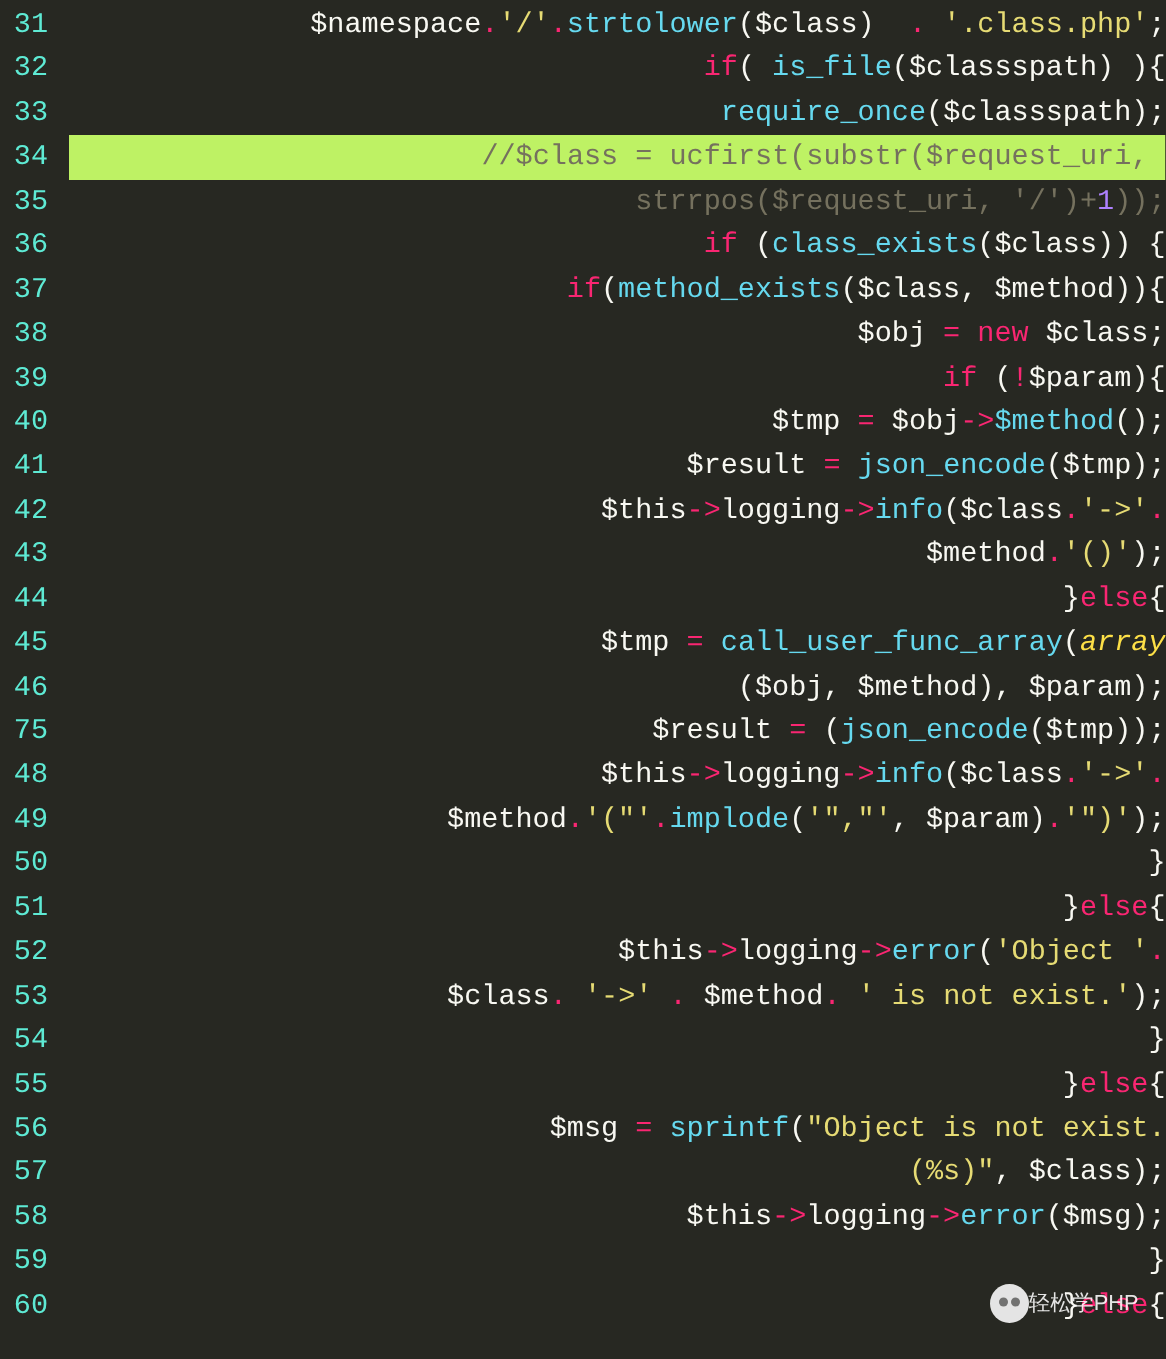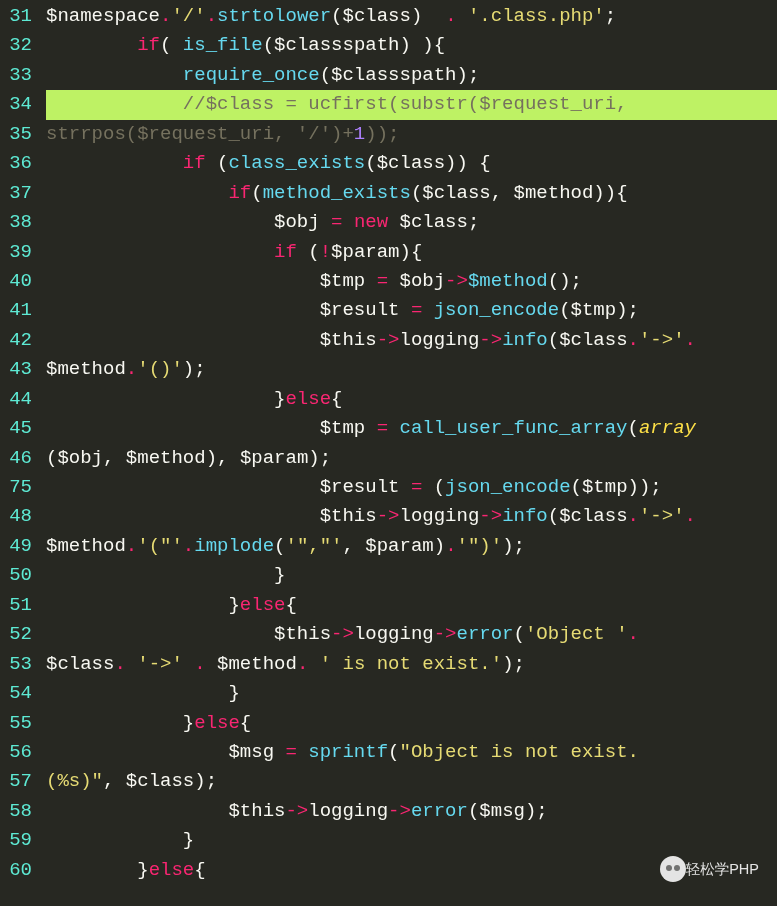--- a/index.html
+++ b/index.html
@@ -26,21 +26,21 @@
     user-select: none;
     flex-shrink: 0;
     min-width: 42px;
   }
   .gutter div { line-height: 1.55; }
   .code {
     padding: 2px 0 0 4px;
     white-space: pre;
     flex: 1;
   }
-  .line { line-height: 1.55; }
+  .line { line-height: 1.55; text-align: right; }
   .l-highlight { background: #bef264; }
   .kw   { color: #f92672; }     
   .fn   { color: #66d9ef; }     
   .fnit { color: #fde047; font-style: italic; }
   .var  { color: #f8f8f2; }     
   .str  { color: #e6db74; }     
   .num  { color: #ae81ff; }     
   .cmt  { color: #75715e; }     
   .pun  { color: #f8f8f2; }     
   .watermark {

